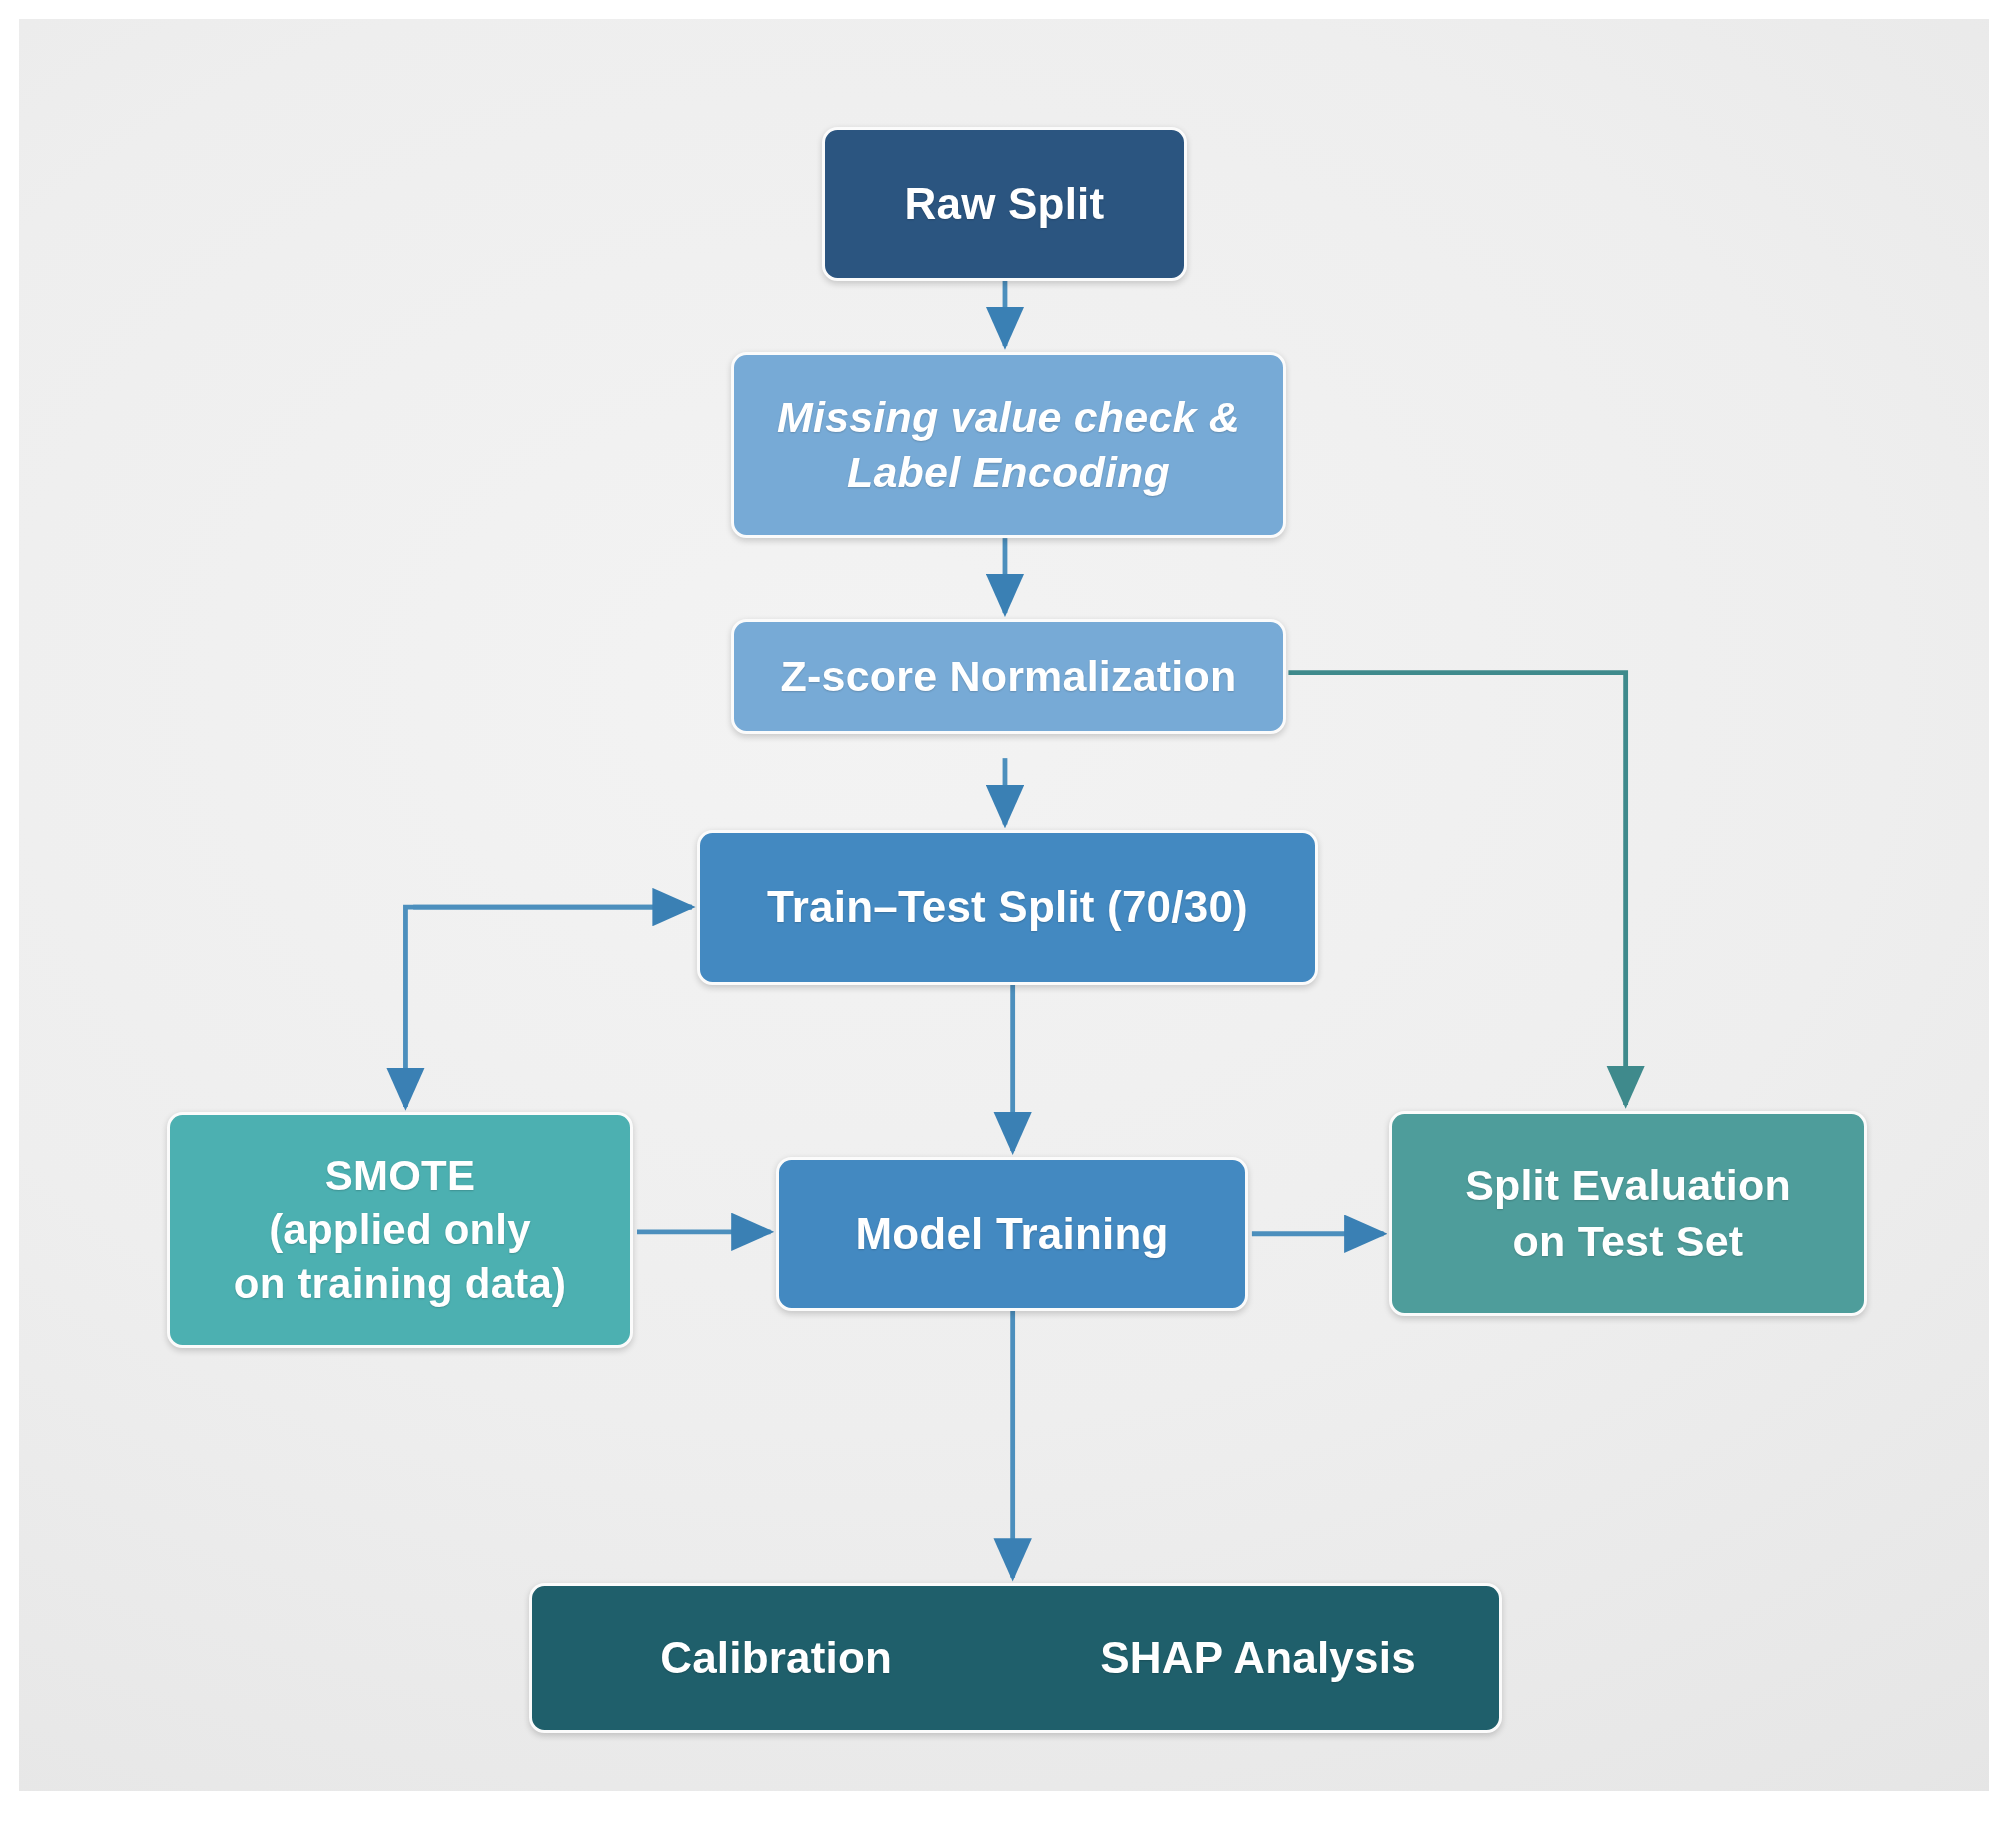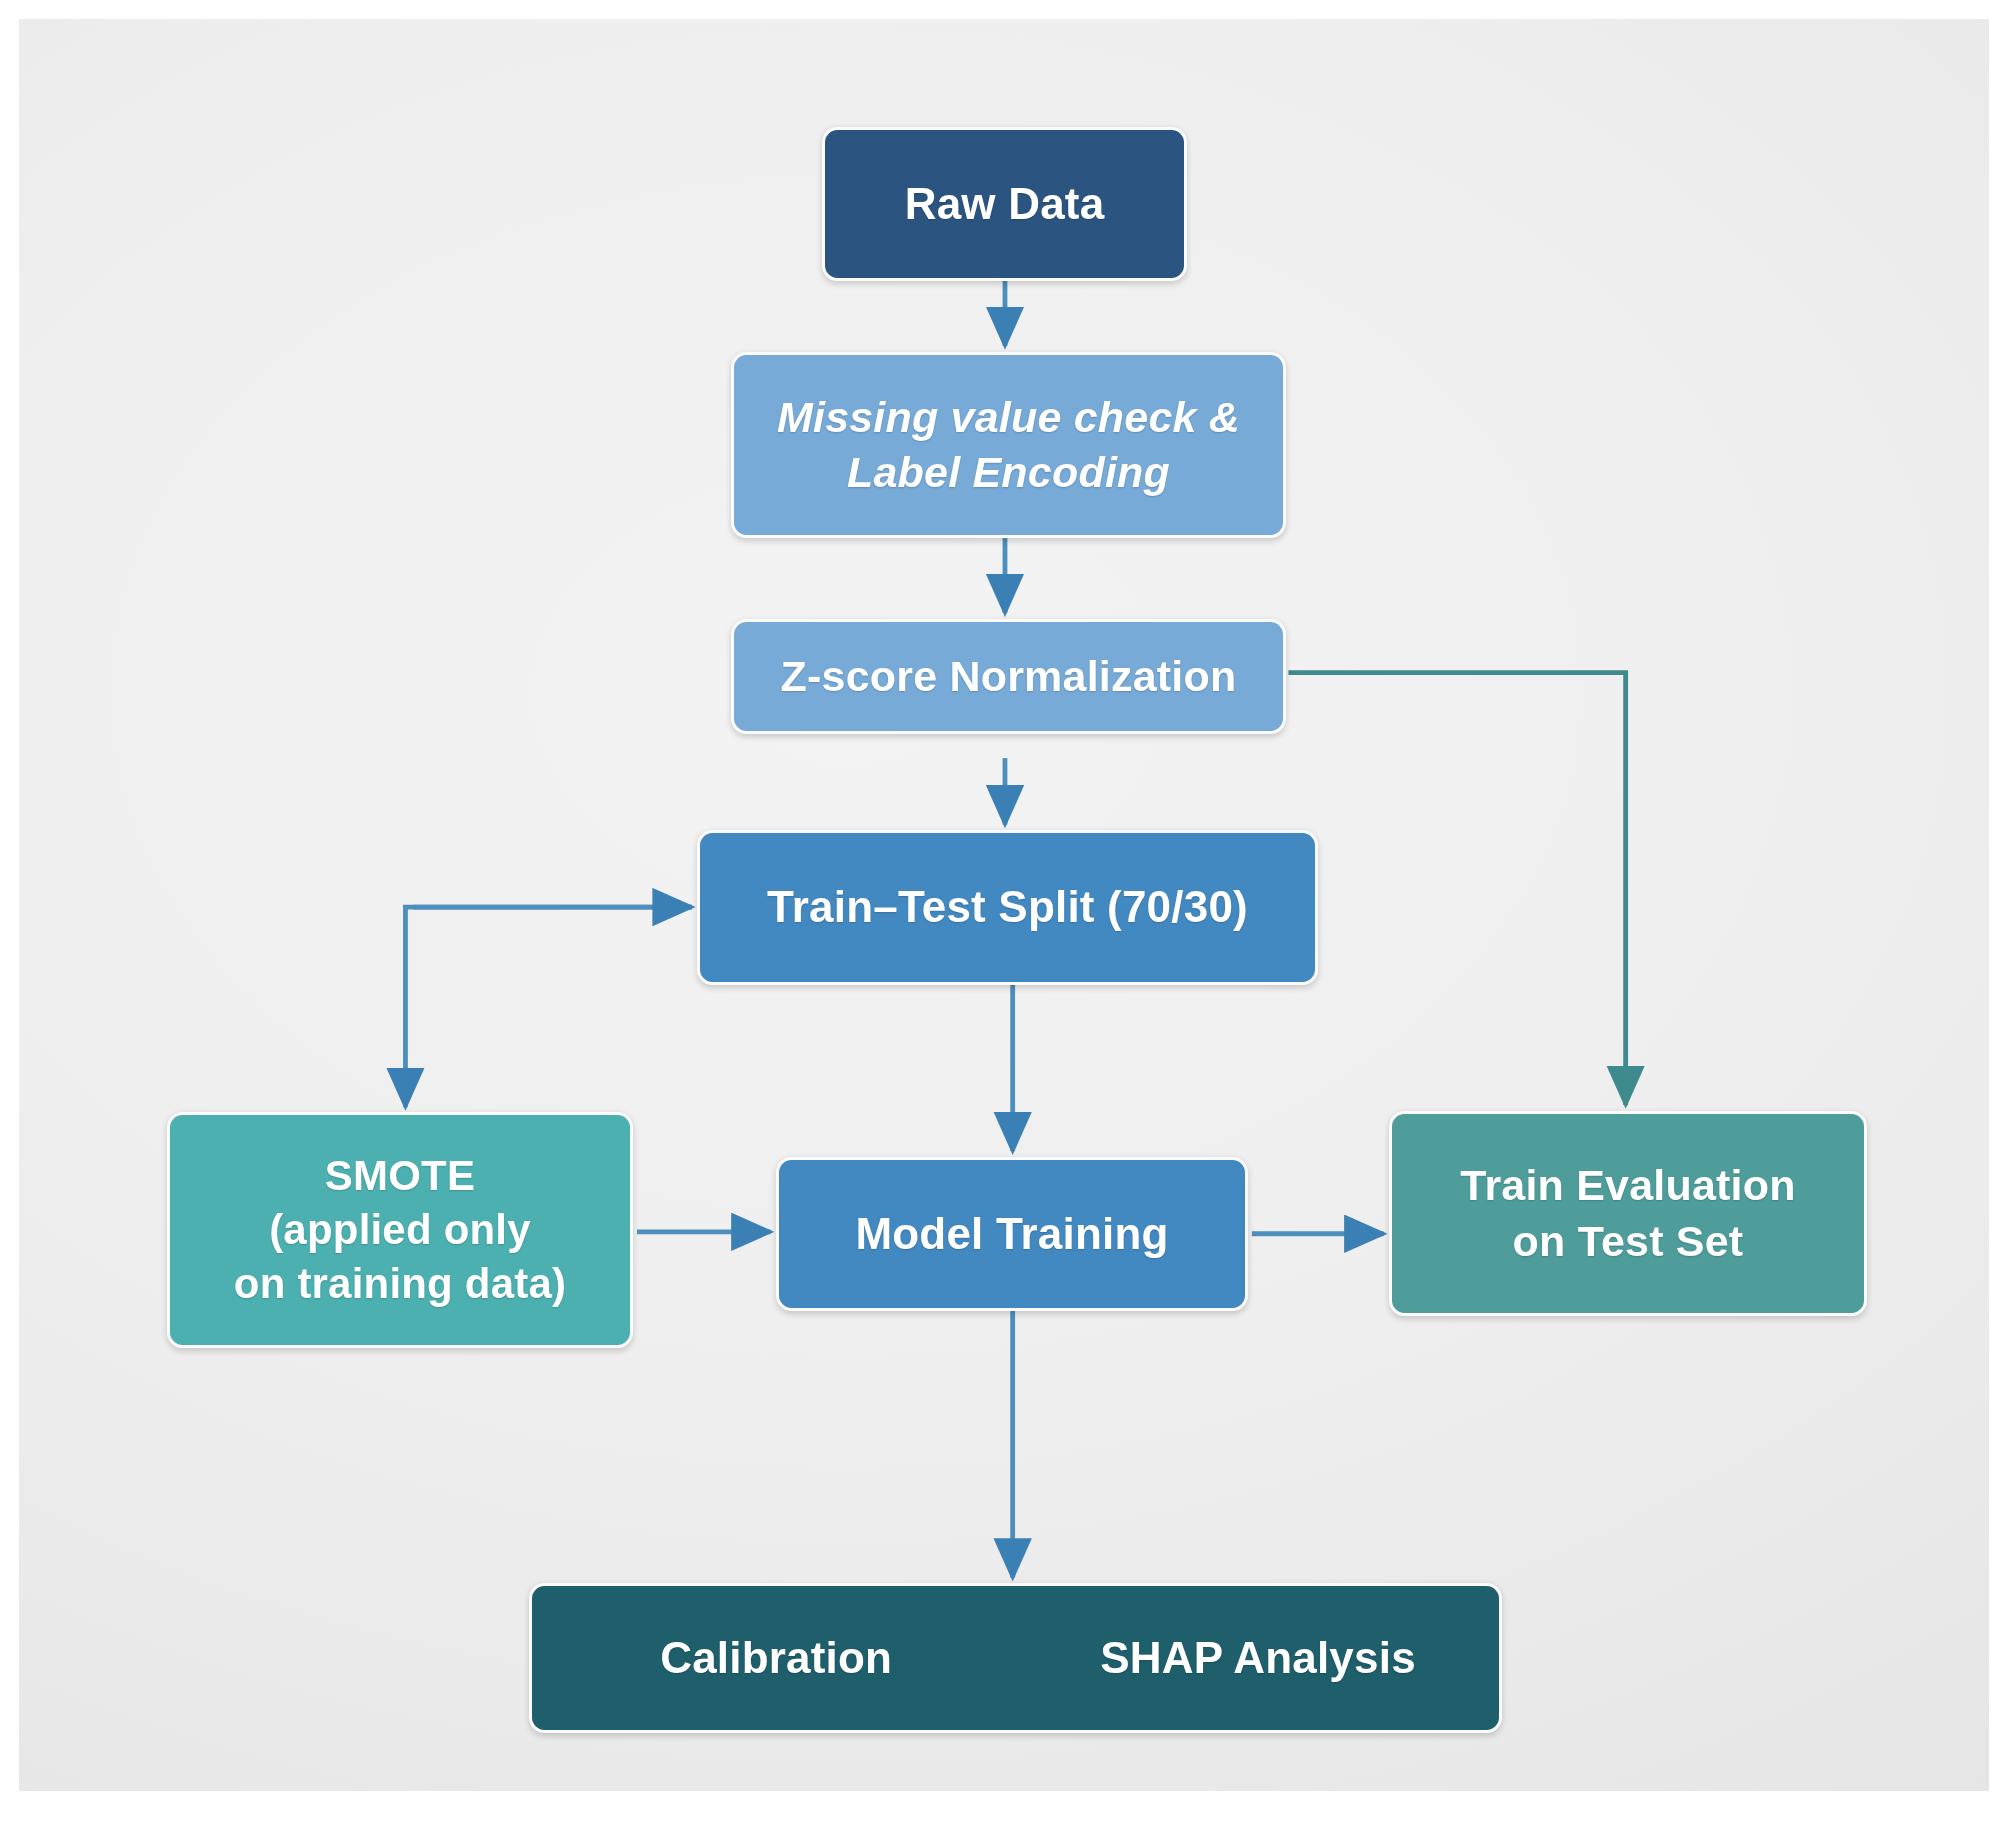--- a/index.html
+++ b/index.html
@@ -107,36 +107,36 @@
 
     <g>
       <path d="M1303,1284 L1440,1284" stroke="#4c8fbd" stroke-width="5" fill="none" marker-end="url(#arrow-blue)"></path>
     </g>
 
     <g>
       <path d="M1054,1364 L1054,1642" stroke="#4c8fbd" stroke-width="5" fill="none" marker-end="url(#arrow-blue)"></path>
     </g>
   </svg>
 
-  <div class="node" id="node-raw-data">Raw Data</div>
+  <div class="node" id="node-raw-data">Raw Split</div>
 
   <div class="node" id="node-missing-value">Missing value check &amp;
 Label Encoding</div>
 
   <div class="node" id="node-zscore">Z-score Normalization</div>
 
   <div class="node" id="node-train-test">Train–Test Split (70/30)</div>
 
   <div class="node" id="node-model-training">Model Training</div>
 
   <div class="node" id="node-smote">SMOTE
 (applied only
 on training data)</div>
 
-  <div class="node" id="node-model-eval">Train Evaluation
+  <div class="node" id="node-model-eval">Split Evaluation
 on Test Set</div>
 
   <div class="node" id="node-outputs">
     <span class="out-label">Calibration</span>
     <span class="out-label">SHAP Analysis</span>
   </div>
 
 </div>
 
 

